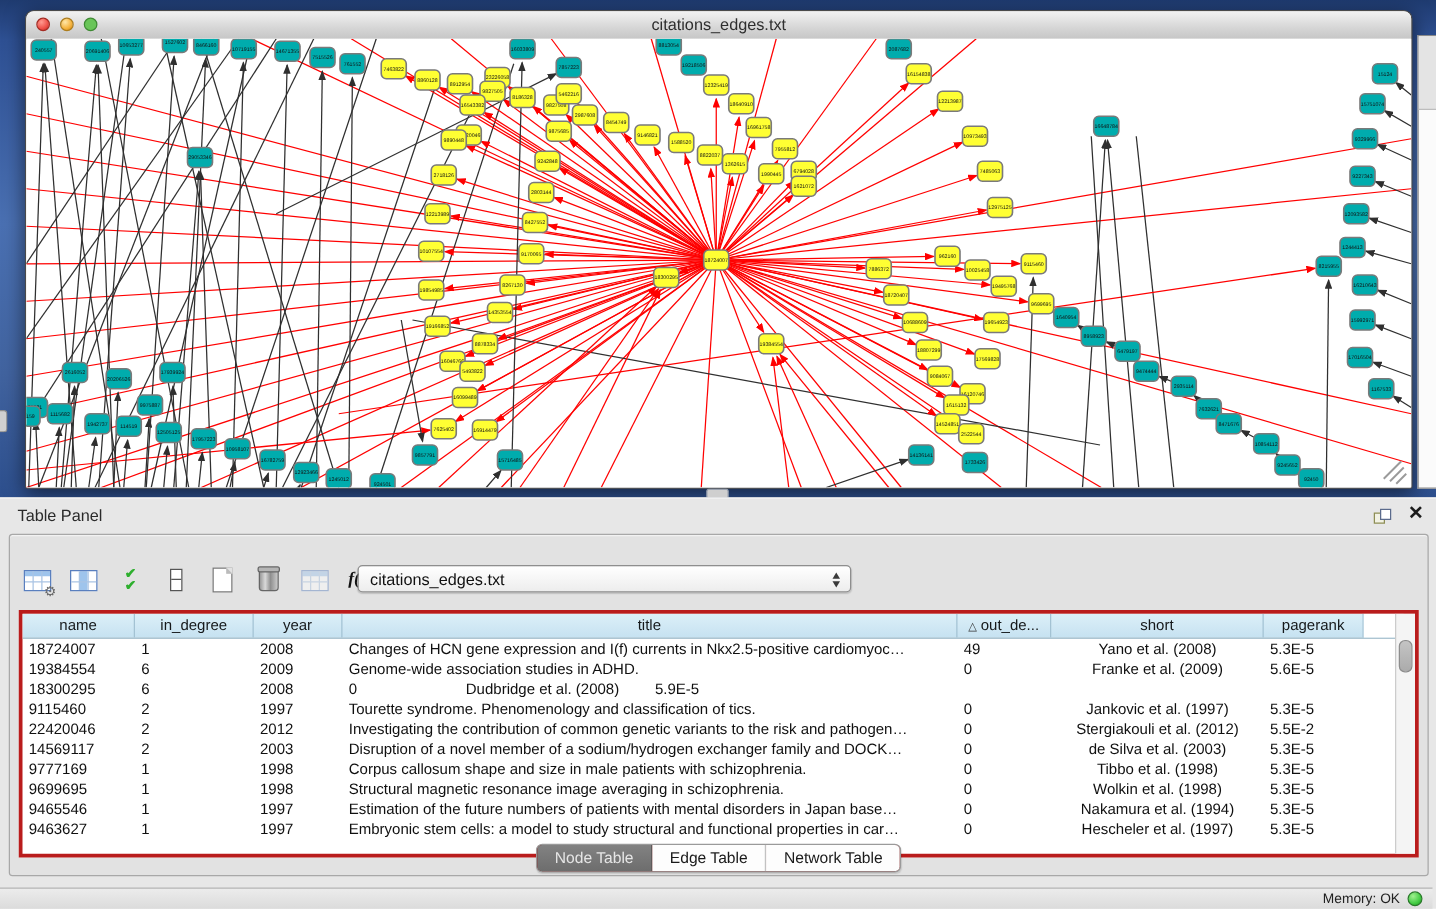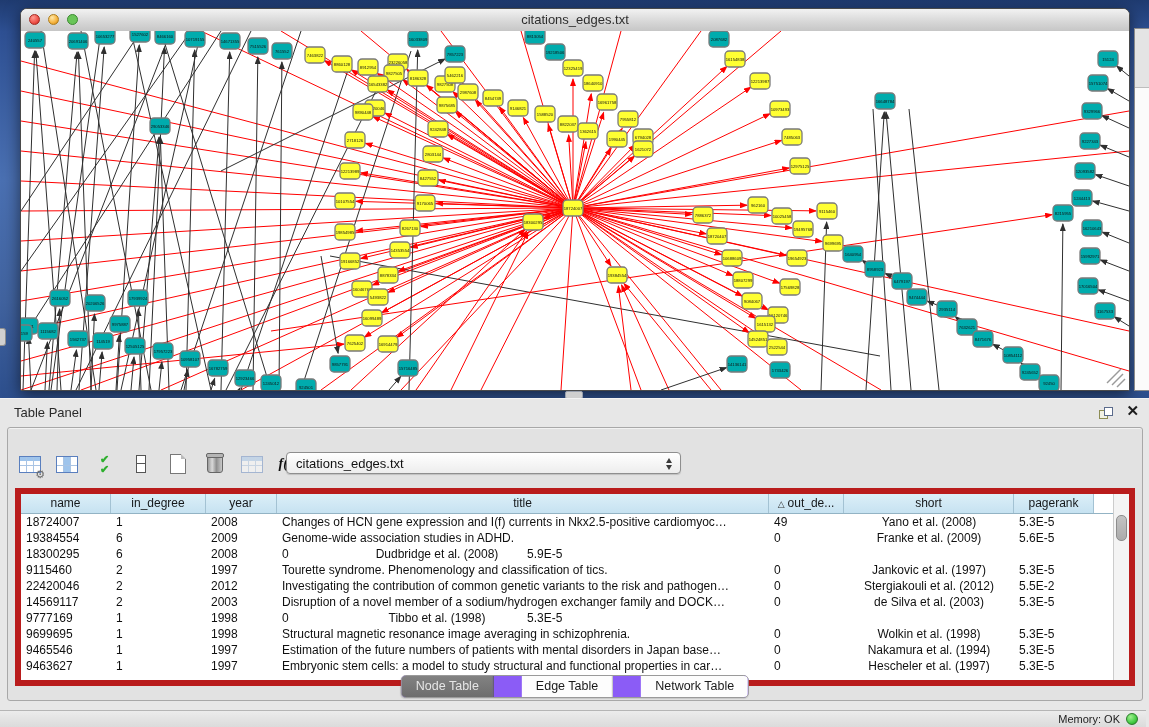--- a/index.html
+++ b/index.html
@@ -66,37 +66,37 @@
     border:1px solid #8e8e8e;border-radius:4px;background:linear-gradient(#ffffff,#ededed);
     font-size:13px;color:#111;line-height:21px;padding-left:9px;box-sizing:border-box;
     box-shadow:0 1px 1px rgba(0,0,0,.15);}
   .dd-arrows{position:absolute;right:6px;top:3px;width:10px;height:16px;}
   .dd-arrows .up{position:absolute;left:2px;top:2px;width:0;height:0;
     border-left:3.5px solid transparent;border-right:3.5px solid transparent;border-bottom:5px solid #3a3a3a;}
   .dd-arrows .dn{position:absolute;left:2px;bottom:2px;width:0;height:0;
     border-left:3.5px solid transparent;border-right:3.5px solid transparent;border-top:5px solid #3a3a3a;}
 
   .tbl{position:absolute;left:7px;top:60px;width:1120px;height:198px;background:#fff;
-    border:6px solid #b91c1c;box-sizing:border-box;overflow:hidden;}
+    border:3px solid #b91c1c;box-sizing:border-box;overflow:hidden;}
   .thead{display:flex;height:19px;background:linear-gradient(#dcefF8,#c6e2f1);
     border-bottom:1px solid #93b3c4;}
   .th{box-sizing:border-box;border-right:1px solid #a3c2d3;font-size:12px;color:#15181a;
     text-align:center;line-height:18px;overflow:hidden;white-space:nowrap;}
   .th .tri{font-size:9px;margin-right:3px;color:#333;}
   .th.filler{border-right:none;background:#fff;}
   .trow{display:flex;height:16px;line-height:16px;font-size:12px;color:#101010;}
   .td{box-sizing:border-box;padding-left:5px;overflow:hidden;white-space:nowrap;}
   .td.center{text-align:center;padding-left:0;}
   .vscroll{position:absolute;right:0;top:0;bottom:0;width:15px;background:#f4f4f4;border-left:1px solid #cccccc;}
   .vthumb{position:absolute;left:2px;top:21px;width:9px;height:24px;background:linear-gradient(#c4c4c4,#ababab);
     border:1px solid #8d8d8d;border-radius:5px;}
 
   .tabs{position:absolute;left:50%;top:247px;transform:translateX(-50%);display:flex;
-    border:1px solid #9a9a9a;border-radius:5px;overflow:hidden;background:#8b5cf6;
-    box-shadow:0 1px 1px rgba(0,0,0,.12);gap:28px;}
+    border:1px solid #9a9a9a;border-radius:5px;overflow:hidden;background:#7f1d1d;
+    box-shadow:0 1px 1px rgba(0,0,0,.12);}
   .tab{padding:0 14px;height:21px;line-height:20px;font-size:12.5px;color:#1a1a1a;background:#fdfdfd;
     border-right:1px solid #c2c2c2;}
   .tab:last-child{border-right:none;}
   .tab.active{background:linear-gradient(#828282,#6d6d6d);color:#e6e6e6;border-right:1px solid #5f5f5f;}
 
   
   .statusbar{position:absolute;left:0;top:710px;width:1146px;height:17px;
     background:linear-gradient(#ececec,#dadada);border-top:1px solid #b5b5b5;}
   .memory{position:absolute;right:26px;top:1px;font-size:11px;color:#222;line-height:15px;}
   .memdot{position:absolute;right:8px;top:2px;width:12px;height:12px;border-radius:50%;
@@ -917,20 +917,21 @@
             <div class="td" style="width: 71px;">2003</div>
             <div class="td" style="width: 492px;">Disruption of a novel member of a sodium/hydrogen exchanger family and DOCK…</div>
             <div class="td" style="width: 75px;">0</div>
             <div class="td center" style="width: 170px;">de Silva et al. (2003)</div>
             <div class="td" style="width: 80px;">5.3E-5</div>
           </div>
           <div class="trow">
             <div class="td" style="width: 90px;">9777169</div>
             <div class="td" style="width: 95px;">1</div>
             <div class="td" style="width: 71px;">1998</div>
+            <div class="td" style="width: 492px;">Corpus callosum shape and size in male patients with schizophrenia.</div>
             <div class="td" style="width: 75px;">0</div>
             <div class="td center" style="width: 170px;">Tibbo et al. (1998)</div>
             <div class="td" style="width: 80px;">5.3E-5</div>
           </div>
           <div class="trow">
             <div class="td" style="width: 90px;">9699695</div>
             <div class="td" style="width: 95px;">1</div>
             <div class="td" style="width: 71px;">1998</div>
             <div class="td" style="width: 492px;">Structural magnetic resonance image averaging in schizophrenia.</div>
             <div class="td" style="width: 75px;">0</div>

